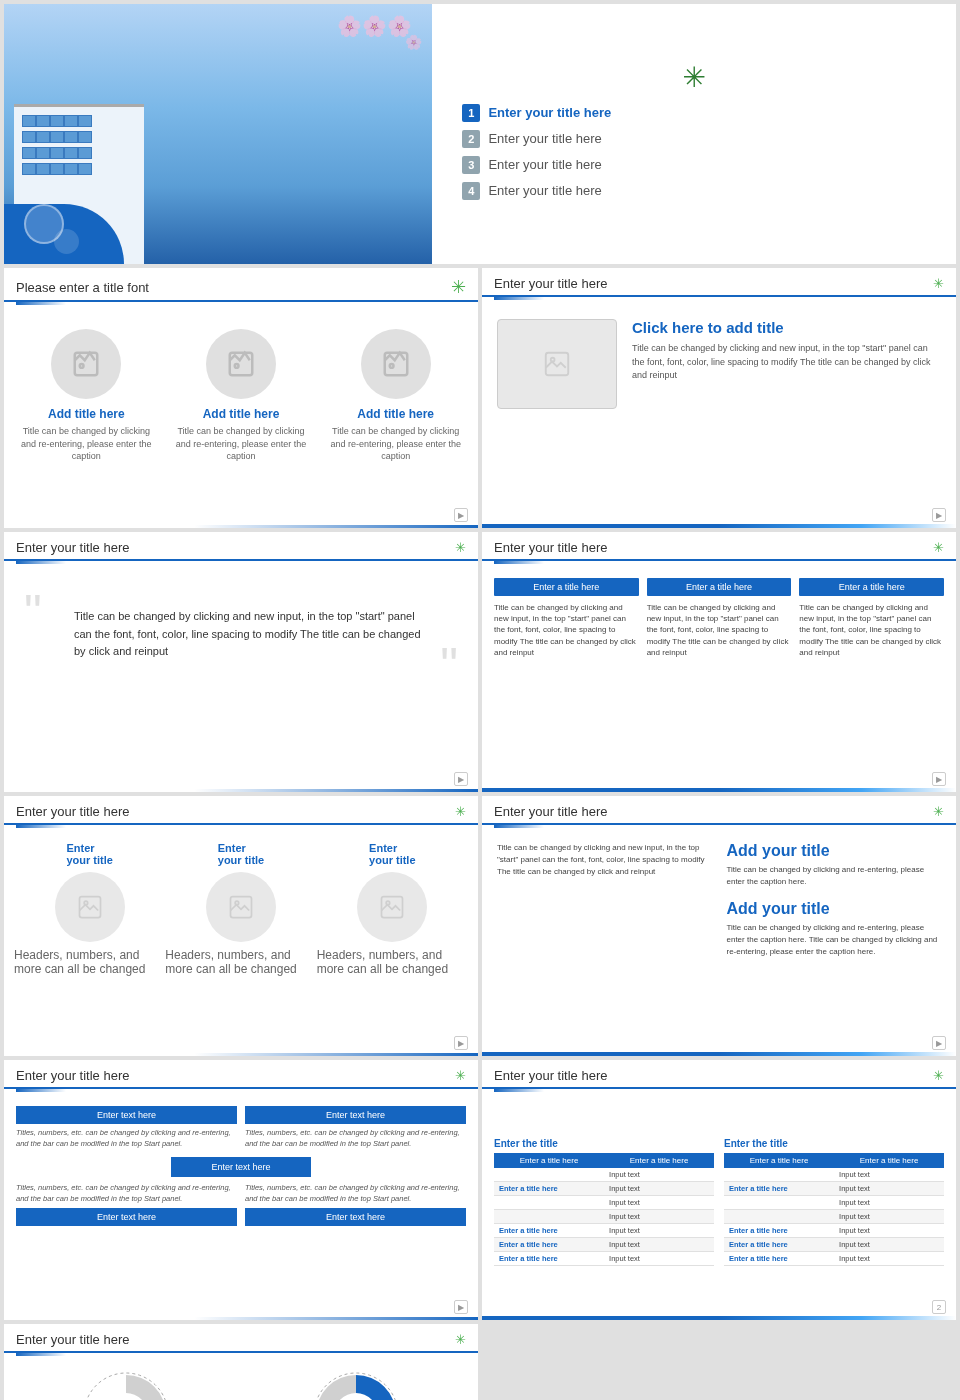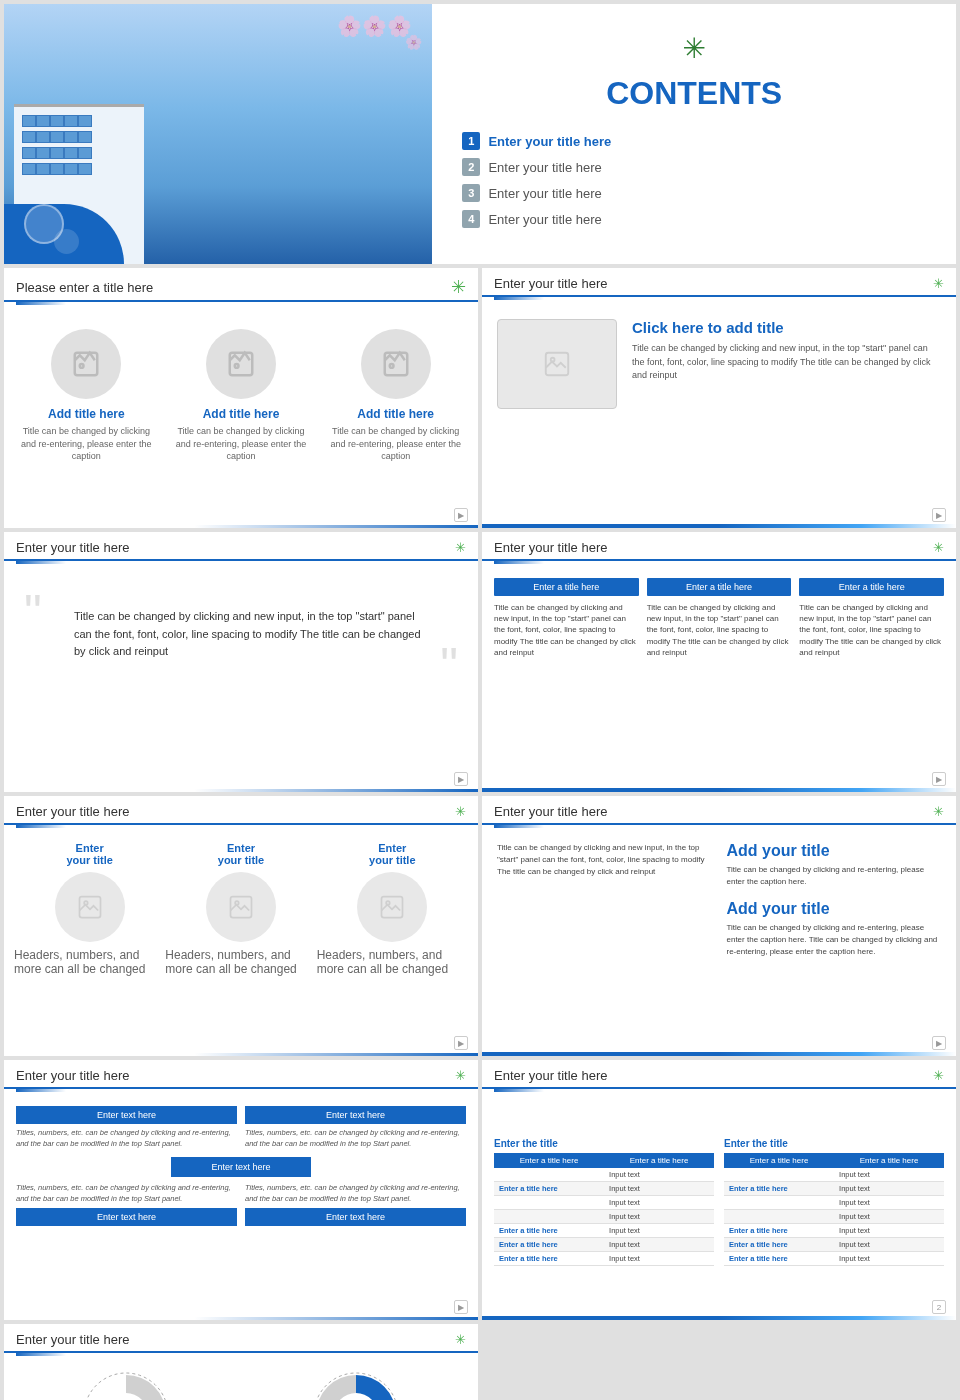--- a/index.html
+++ b/index.html
@@ -315,21 +315,20 @@
       display: flex;
       flex-direction: column;
       align-items: center;
       flex: 1;
     }
     
     .circle-item .c-title {
       font-size: 11px;
       font-weight: bold;
       color: #1565c0;
-      text-align: center;
       margin-bottom: 6px;
     }
     
     .circle-img {
       width: 70px;
       height: 70px;
       background: #e8e8e8;
       border-radius: 50%;
       display: flex;
       align-items: center;
@@ -578,21 +577,20 @@
           </div>
         </div>
         <div class="blue-arc"></div>
 
         <div style="position:absolute; bottom:20px; left:20px; width:40px; height:40px; border-radius:50%; background:rgba(255,255,255,0.2); border:2px solid rgba(255,255,255,0.4);"></div>
         <div style="position:absolute; bottom:10px; left:50px; width:25px; height:25px; border-radius:50%; background:rgba(255,255,255,0.15);"></div>
       </div>
     </div>
     <div class="right-panel" style="width:55%; padding:20px 30px; display:flex; flex-direction:column; justify-content:center;">
       <div class="snowflake-icon">✳</div>
-      <div class="contents-title">CONTENTS</div>
       <ul class="contents-list">
         <li>
           <span class="num-badge active">1</span>
           <span class="item-text-blue">Enter your title here</span>
         </li>
         <li>
           <span class="num-badge inactive">2</span>
           <span class="item-text-gray">Enter your title here</span>
         </li>
         <li>
@@ -602,21 +600,21 @@
         <li>
           <span class="num-badge inactive">4</span>
           <span class="item-text-gray">Enter your title here</span>
         </li>
       </ul>
     </div>
   </div>
 
   <div class="slide slide-standard slide-three-icons">
     <div style="padding:8px 12px 2px; display:flex; justify-content:space-between; align-items:center; border-bottom:2px solid #1565c0;">
-      <span style="font-size:13px; color:#333;">Please enter a title here</span>
+      <span style="font-size:13px; color:#333;">Please enter a title font</span>
       <span style="color:#4caf50; font-size:18px;">✳</span>
     </div>
     <div style="height:3px; background:linear-gradient(to right,#1565c0,transparent); margin-left:12px; width:50px; margin-bottom:4px;"></div>
     <div class="icons-row">
       <div class="icon-card">
         <div class="icon-circle">
           <svg viewBox="0 0 24 24" fill="none" stroke="#999" stroke-width="2">
               <rect x="3" y="3" width="18" height="18" rx="2"></rect>
               <path d="M3 9l4-4 4 4 4-6 4 6"></path>
               <circle cx="8.5" cy="13.5" r="1.5"></circle>

